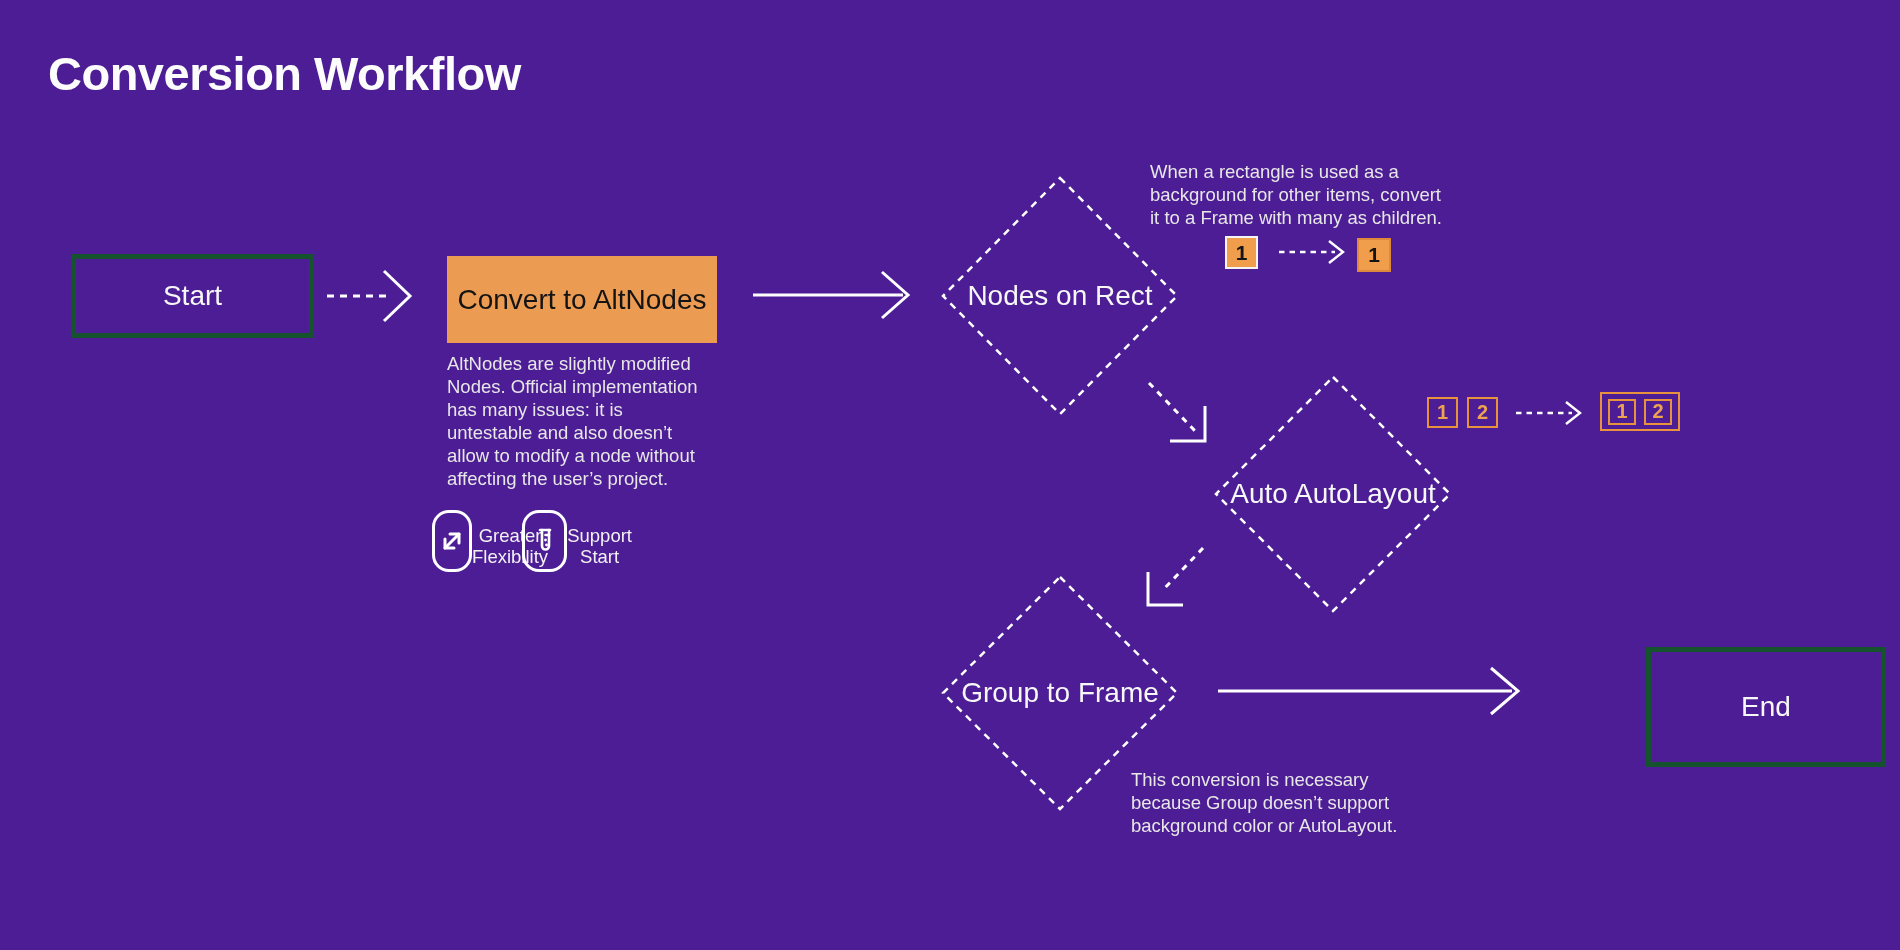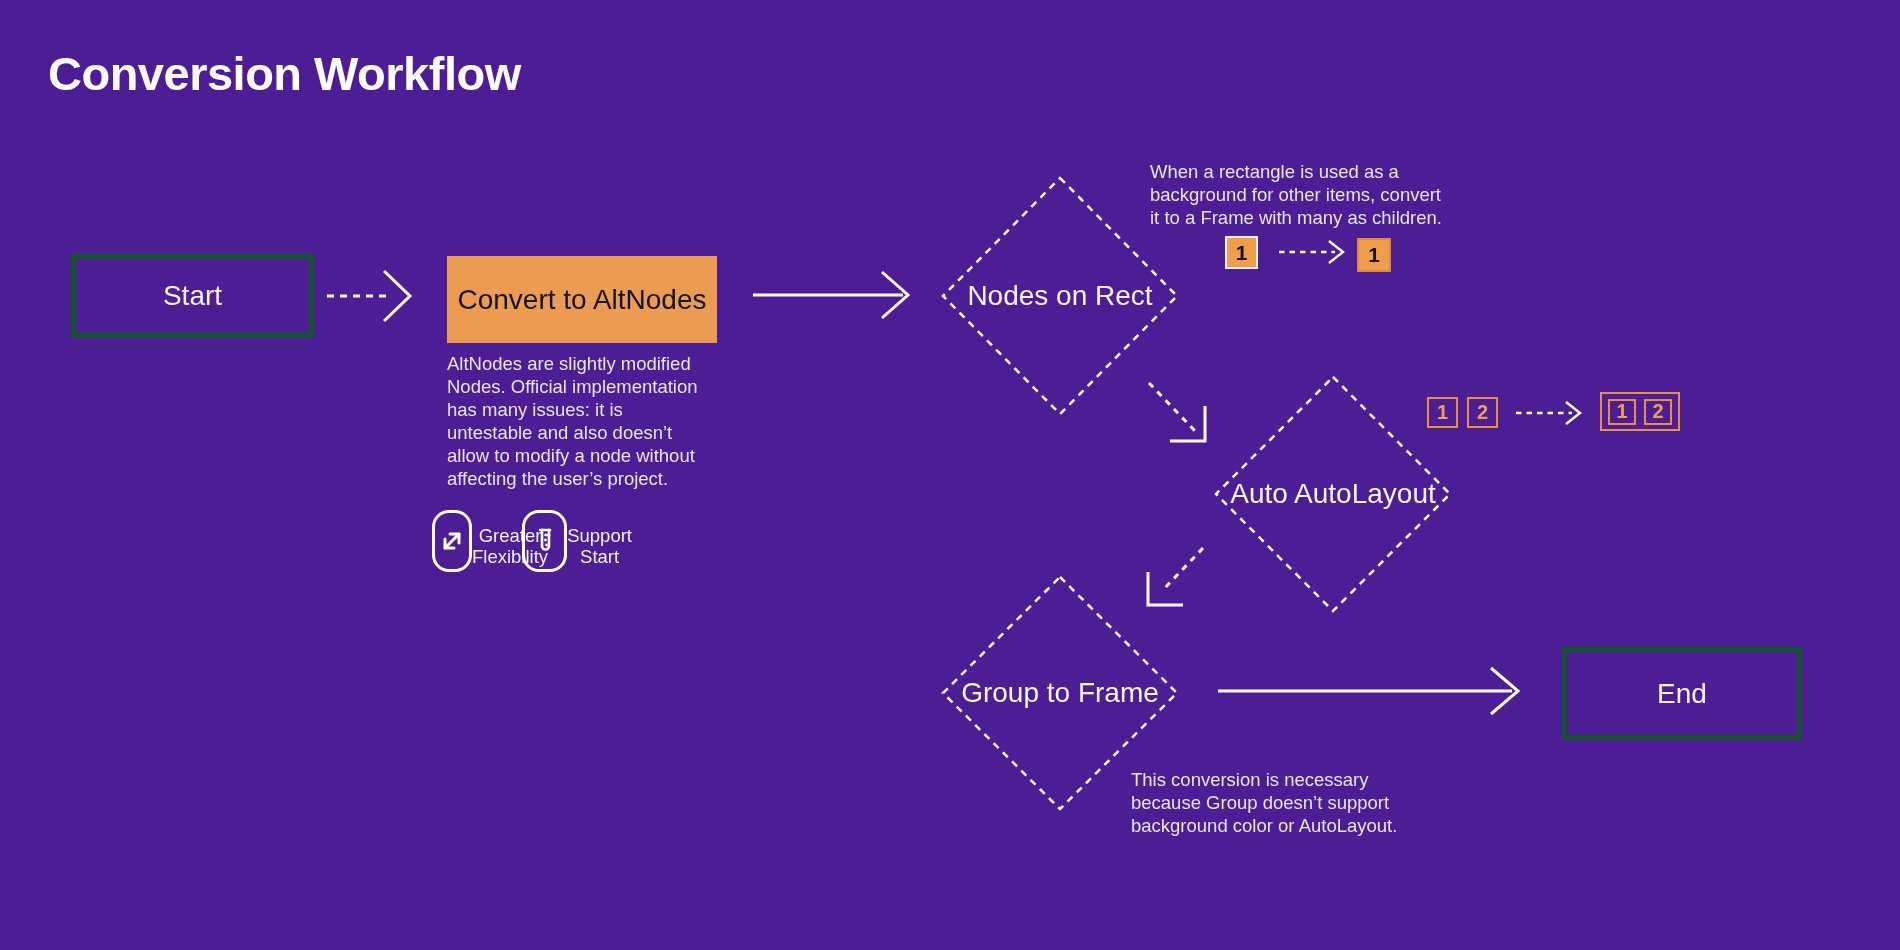--- a/index.html
+++ b/index.html
@@ -160,21 +160,21 @@
     <g stroke="#ffffff" stroke-width="2.4" fill="none">
       <line x1="2" y1="15" x2="58" y2="15" stroke-dasharray="5.5 5"></line>
       <polyline points="52,4 66,15 52,26"></polyline>
     </g>
   </svg>
   <div class="ogroup" style="left:1600px;top:392px;height:39px;">
     <div class="obox" style="width:28px;height:26px;">1</div>
     <div class="obox" style="width:28px;height:26px;">2</div>
   </div>
 
-  <div class="node rect-node" style="left:1538px;top:647px;width:240px;height:93px;">
+  <div class="node rect-node" style="left:1622px;top:647px;width:240px;height:120px;">
     <span>End</span>
   </div>
 
   <div class="note" style="left:1131px;top:768px;width:330px;">This conversion is necessary
 because Group doesn’t support
 background color or AutoLayout.</div>
 
 </div>
 
 </body></html>

